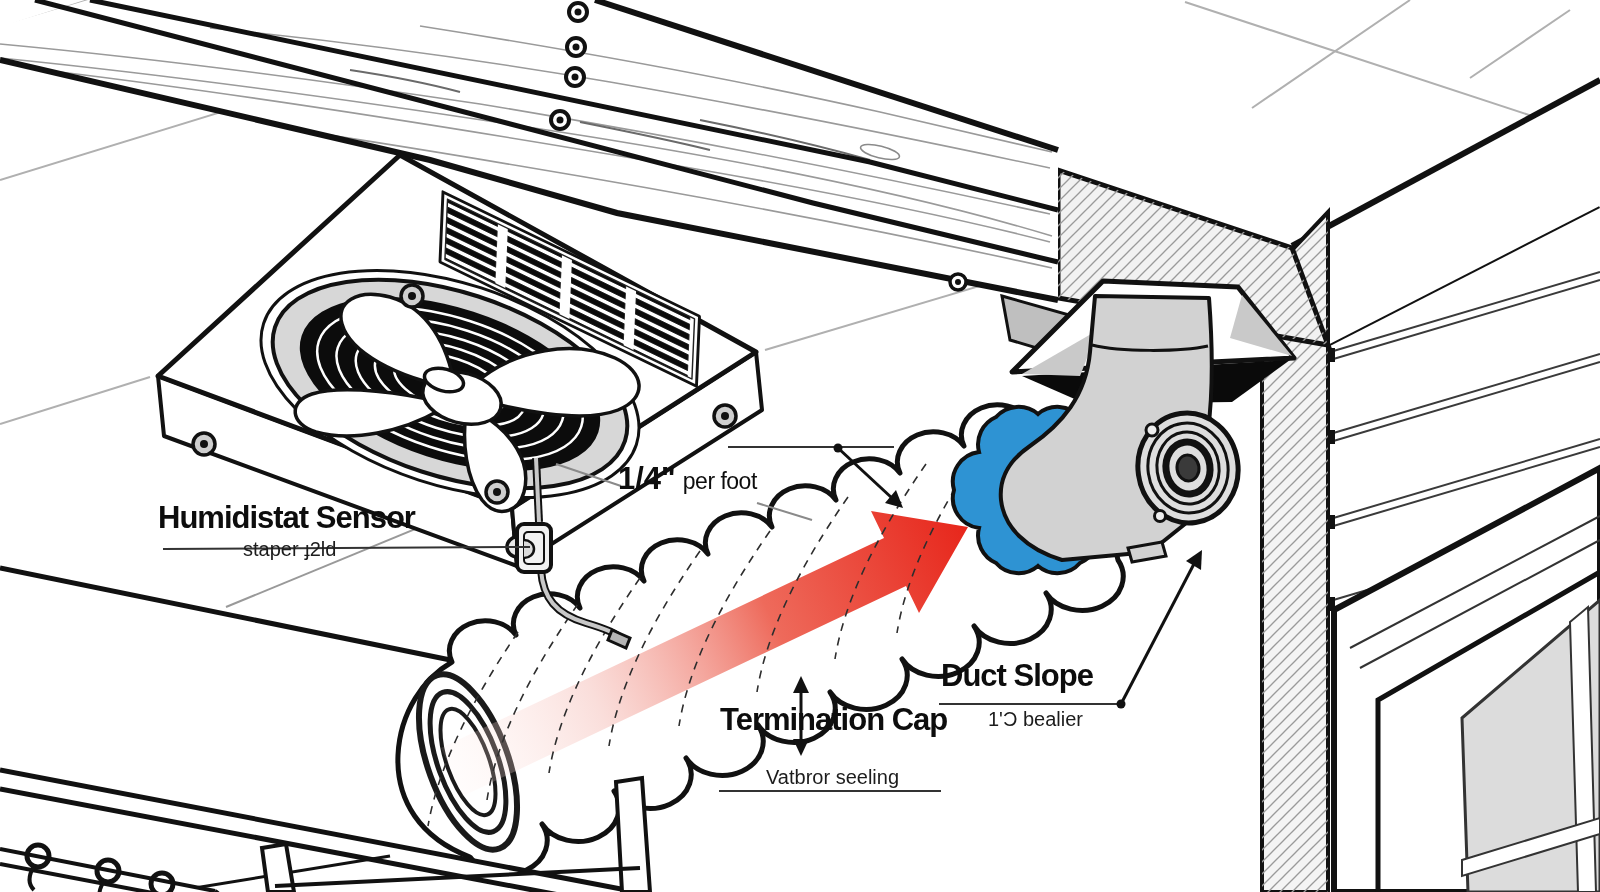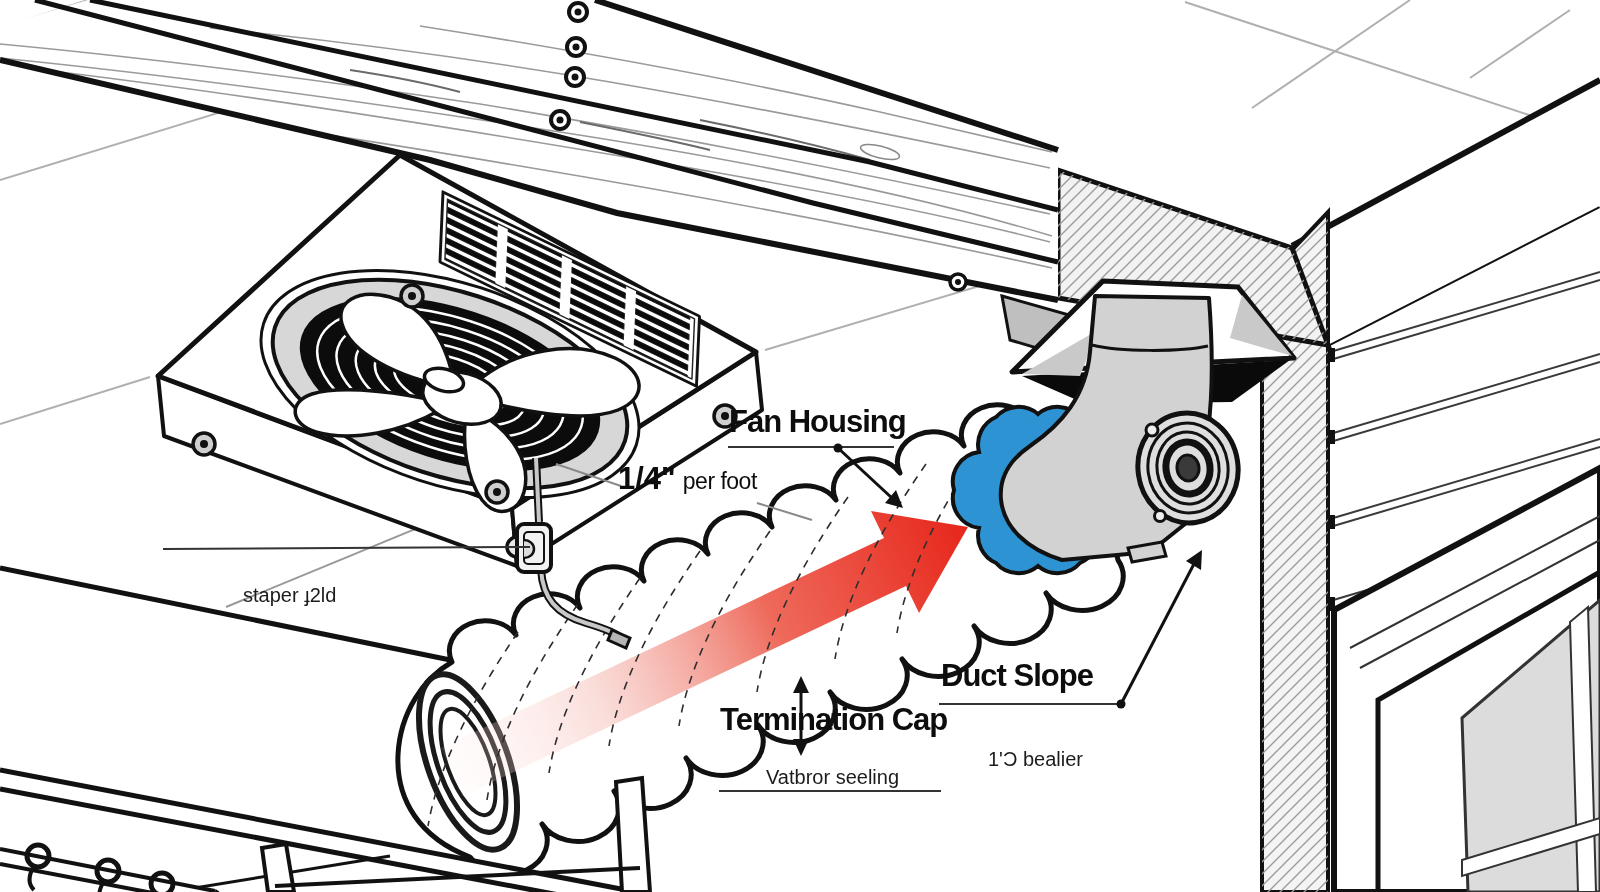--- a/index.html
+++ b/index.html
@@ -283,27 +283,27 @@
     <circle cx="1121" cy="704" r="4.5" fill="#111"></circle>
     <line x1="1121" y1="704" x2="1195" y2="562" stroke="#111" stroke-width="3"></line>
     <polygon points="1202,550 1201,570 1186,561" fill="#111"></polygon>
     <line x1="719" y1="791" x2="941" y2="791" stroke="#333" stroke-width="2"></line>
     <line x1="801" y1="684" x2="801" y2="748" stroke="#111" stroke-width="3"></line>
     <polygon points="801,676 793,693 809,693" fill="#111"></polygon>
     <polygon points="801,756 793,739 809,739" fill="#111"></polygon>
   </g>
 </svg>
 
-<div class="sub" style="left:243px;top:584px;">staper ɟ2ld</div>
-
-<div class="lbl" style="left:729px;top:406px;">Fan Housing</div>
+<div class="lbl" style="left:158px;top:502px;">Humidistat Sensor</div>
+<div class="sub" style="left:243px;top:538px;">staper ɟ2ld</div>
+
 
 <div class="lbl" style="left:618px;top:463px;letter-spacing:0;">
   <span class="big-frac">1/4"</span><span class="small-unit">per foot</span>
 </div>
 
 <div class="lbl" style="left:941px;top:660px;">Duct Slope</div>
-<div class="sub" style="left:988px;top:708px;margin-top:40px;">1'Ɔ bealier</div>
+<div class="sub" style="left:988px;top:708px;">1'Ɔ bealier</div>
 
 <div class="lbl" style="left:720px;top:704px;">Termination Cap</div>
 <div class="sub" style="left:766px;top:766px;">Vatbror seeling</div>
 
 </div>
 
 </body></html>

